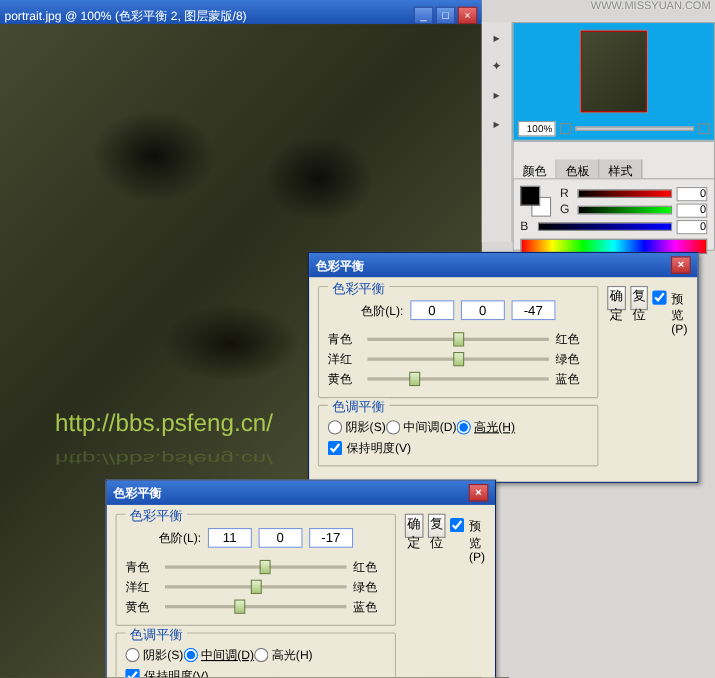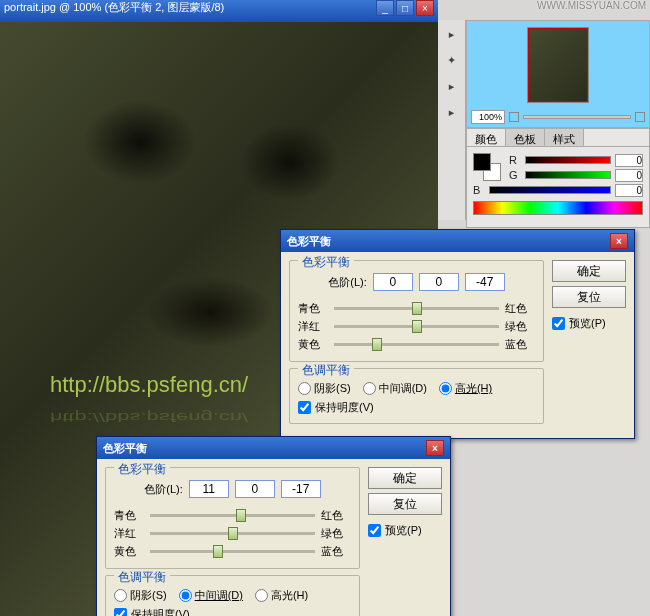--- a/index.html
+++ b/index.html
@@ -1,84 +1,84 @@
 <!DOCTYPE html>
 <html><head>
 <meta charset="utf-8">
 <style>
 * { margin: 0; padding: 0; box-sizing: border-box; font-family: "Microsoft YaHei", SimSun, sans-serif; font-size: 11px; }
 body { width: 650px; height: 616px; background: #5a5640; position: relative; overflow: hidden; }
 
 
 .doc-window { position: absolute; left: 0; top: 0; width: 438px; height: 616px; }
-.doc-titlebar { height: 22px; background: linear-gradient(#3b78d6, #1a4fb0); display: flex; align-items: flex-start; padding: 0 4px; color: #fff; font-size: 11px; }
+.doc-titlebar { height: 22px; background: linear-gradient(#3b78d6, #1a4fb0); display: flex; align-items: flex-end; padding: 0 4px; color: #fff; font-size: 11px; }
 .doc-titlebar .spacer { flex: 1; }
 .win-btn { width: 18px; height: 16px; margin-left: 2px; background: linear-gradient(#6b9ae8, #3866c4); border: 1px solid #2a4f9c; display: flex; align-items: center; justify-content: center; color: #fff; font-size: 10px; cursor: pointer; }
 .win-btn.close { background: linear-gradient(#e87070, #c03030); border-color: #a02020; }
 .doc-canvas { width: 100%; height: calc(100% - 22px); background: #3a3e28; position: relative; background-image:
   radial-gradient(ellipse 80px 60px at 140px 120px, #0d0d08 0%, transparent 70%),
   radial-gradient(ellipse 70px 55px at 290px 140px, #0e0e09 0%, transparent 70%),
   radial-gradient(ellipse 90px 50px at 210px 290px, #111109 0%, transparent 70%),
   linear-gradient(135deg, #454a2f 0%, #2a2d1c 40%, #4a4e32 70%, #2d301f 100%);
 }
 .watermark { position: absolute; left: 50px; top: 350px; color: #a8c74d; font-size: 22px; font-family: Arial; }
 .watermark-ref { position: absolute; left: 50px; top: 382px; color: #6b7a3a; font-size: 22px; font-family: Arial; transform: scaleY(-0.6); opacity: 0.5; }
 
 
 .right-panels { position: absolute; right: 0; top: 0; width: 212px; height: 616px; background: #d8d7d6; }
 .top-toolbar { height: 20px; background: #e8e7e6; border-bottom: 1px solid #aaa; display: flex; align-items: center; gap: 6px; padding: 0 6px; font-size: 10px; color: #888; }
 .toolstrip { position: absolute; left: 0; top: 20px; width: 28px; height: 200px; background: #e0dfde; border-right: 1px solid #aaa; display: flex; flex-direction: column; align-items: center; padding-top: 6px; gap: 10px; }
 .ts-icon { width: 16px; height: 16px; color: #444; display: flex; align-items: center; justify-content: center; }
 
-.nav-panel { position: absolute; left: 28px; top: 20px; width: 184px; height: 108px; background: #7dd3fc; border: 1px solid #aaa; }
+.nav-panel { position: absolute; left: 28px; top: 20px; width: 184px; height: 108px; background: #0ea5e9; border: 1px solid #aaa; }
 .nav-thumb { margin: 6px auto 0; width: 62px; height: 76px; border: 1px solid #888; background: linear-gradient(135deg, #454a2f, #2a2d1c); position: relative; }
 .nav-thumb::after { content: ''; position: absolute; inset: 0; border: 1px solid #c00; }
 .nav-bottom { position: absolute; bottom: 0; left: 0; right: 0; height: 20px; display: flex; align-items: center; font-size: 10px; padding: 0 4px; gap: 4px; }
 .nav-bottom input { width: 34px; height: 14px; font-size: 9px; border: 1px solid #999; text-align: right; padding-right: 2px; }
 .nav-bottom .slider-track { flex: 1; height: 4px; background: #ccc; border: 1px solid #999; }
 .nav-mini { width: 10px; height: 10px; border: 1px solid #888; }
 
 .color-panel { position: absolute; left: 28px; top: 128px; width: 184px; height: 100px; background: #e8e7e6; border: 1px solid #aaa; }
-.panel-tabs { display: flex; height: 18px; border-bottom: 1px solid #aaa; font-size: 10px; }
+.panel-tabs { display: flex; height: 18px; border-bottom: 1px solid #aaa; font-size: 10px; margin-top: 16px; }
 .panel-tab { padding: 3px 8px; background: #d0cfce; border-right: 1px solid #aaa; }
 .panel-tab.active { background: #e8e7e6; }
 .color-body { padding: 6px 6px 0; }
 .swatch-pair { float: left; position: relative; width: 28px; height: 28px; margin-right: 8px; }
 .swatch-pair .fg { position: absolute; top: 0; left: 0; width: 18px; height: 18px; background: #000; border: 1px solid #888; }
 .swatch-pair .bg { position: absolute; bottom: 0; right: 0; width: 18px; height: 18px; background: #fff; border: 1px solid #888; }
 .rgb-row { display: flex; align-items: center; height: 14px; margin-bottom: 1px; font-size: 10px; }
 .rgb-row .lbl { width: 12px; color: #222; }
 .rgb-row .grad { flex: 1; height: 8px; border: 1px solid #888; margin: 0 4px; }
 .rgb-row input { width: 28px; height: 13px; font-size: 10px; border: 1px solid #999; text-align: right; }
 .spectrum { clear: both; height: 14px; margin-top: 4px; background: linear-gradient(to right, red, yellow, lime, cyan, blue, magenta, red); border: 1px solid #888; }
 
 .corner-wm { position: absolute; right: 4px; top: 0; font-size: 10px; color: #888; text-shadow: 0 0 2px #fff; }
 
 
 .dialog { position: absolute; width: 355px; background: #ece9d8; border: 1px solid #0a246a; box-shadow: 2px 2px 4px rgba(0,0,0,0.4); }
 .dlg-title { height: 22px; background: linear-gradient(#3b78d6, #1a4fb0); display: flex; align-items: center; padding: 0 6px; color: #fff; font-size: 12px; font-weight: bold; }
 .dlg-title .spacer { flex: 1; }
 .dlg-body { display: flex; padding: 8px; gap: 8px; }
 .dlg-main { flex: 1; }
-.dlg-side { width: 74px; display: flex; flex-direction: column; gap: 4px; }
+.dlg-side { width: 74px; display: flex; flex-direction: row; gap: 4px; }
 .dlg-btn { height: 22px; border: 1px solid #888; background: linear-gradient(#fdfdfd, #e4e2d8); font-size: 12px; cursor: pointer; }
-.dlg-chk { display: flex; align-items: center; gap: 4px; font-size: 12px; margin-top: 4px; }
+.dlg-chk { display: flex; gap: 4px; font-size: 12px; margin-top: 4px; }
 .dlg-chk input { width: 13px; height: 13px; }
 
 .group { border: 1px solid #b8b4a2; border-radius: 2px; margin-bottom: 6px; padding: 6px 8px 8px; position: relative; }
 .group-title { position: absolute; top: -7px; left: 8px; background: #ece9d8; padding: 0 4px; color: #1a4fb0; font-size: 12px; }
 .level-row { display: flex; align-items: center; gap: 6px; justify-content: center; margin: 6px 0 8px; font-size: 12px; }
 .level-row input { width: 40px; height: 18px; border: 1px solid #7a96df; text-align: center; font-size: 12px; }
 .slider-row { display: flex; align-items: center; height: 18px; font-size: 12px; }
 .slider-row .l { width: 30px; text-align: left; }
 .slider-row .r { width: 30px; }
 .slider-row .track { flex: 1; height: 3px; background: #b8b4a2; margin: 0 6px; position: relative; }
 .slider-row .thumb { position: absolute; top: -5px; width: 10px; height: 13px; background: linear-gradient(#e4f0d0, #a8c878); border: 1px solid #6a8040; transform: translateX(-50%); }
 
-.radio-row { display: flex; gap: 12px; align-items: center; font-size: 12px; margin: 6px 0 4px; }
+.radio-row { display: flex; align-items: center; font-size: 12px; margin: 6px 0 4px; }
 .radio-row label { display: flex; align-items: center; gap: 3px; }
 .radio-row input { margin: 0; }
 .keep-row { display: flex; align-items: center; gap: 4px; font-size: 12px; }
 .underline { text-decoration: underline; }
 </style>
 </head>
 <body>
 
 <div class="doc-window">
   <div class="doc-titlebar">

